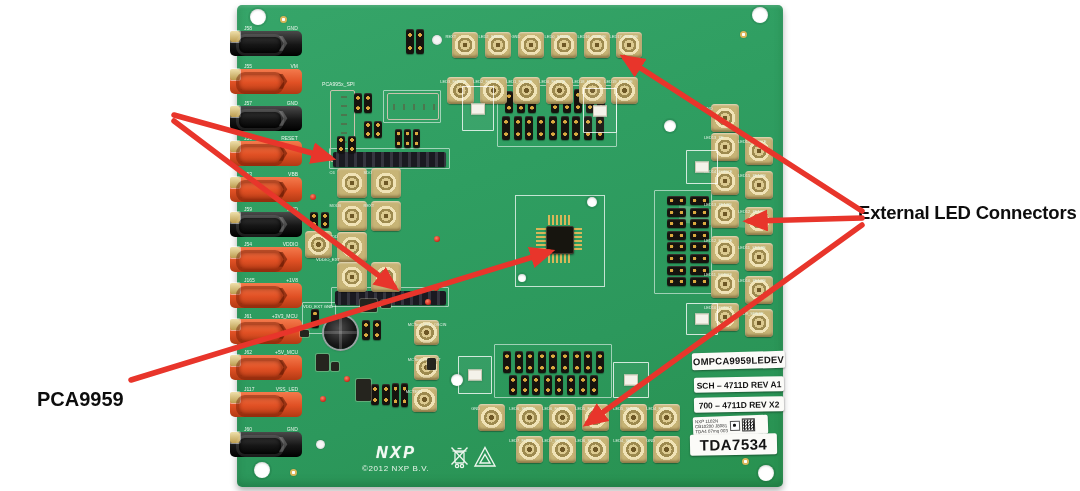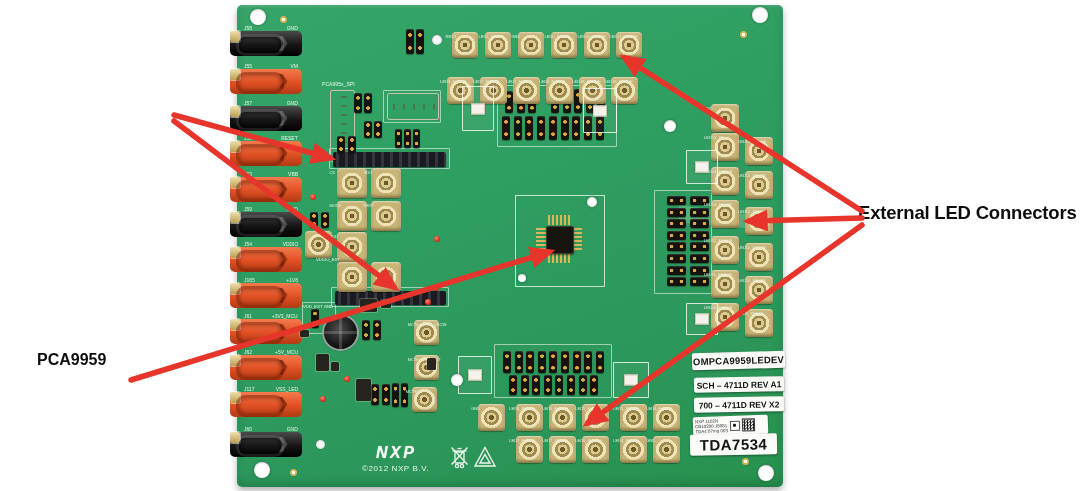--- a/index.html
+++ b/index.html
@@ -2,21 +2,21 @@
 <html><head>
 <meta charset="utf-8">
 <style>
   html,body{margin:0;padding:0;background:#fff;}
   .stage{position:relative;width:1080px;height:491px;background:#fff;overflow:hidden;
          font-family:"Liberation Sans",sans-serif;}
   
   .callout{position:absolute;font-weight:700;color:#0d0d0d;white-space:nowrap;
            font-family:"Liberation Sans",sans-serif;}
   .callout.arduino{left:2px;top:103px;font-size:19px;}
-  .callout.pca{left:37px;top:351px;font-size:16px;}
+  .callout.pca{left:37px;top:388px;font-size:20px;}
   .callout.ext{left:858px;top:202px;font-size:18.5px;letter-spacing:-.2px;}
   
   svg.arrows{position:absolute;left:0;top:0;width:1080px;height:491px;z-index:30;pointer-events:none;}
   .aline{stroke-width:5.5;stroke-linecap:round;}
   
   .board{position:absolute;left:237px;top:5px;width:546px;height:482px;border-radius:5px;z-index:1;
     background:linear-gradient(160deg,#36a569 0%,#2f9e61 38%,#2c985c 68%,#28914f 100%);
     box-shadow:0 4px 7px rgba(0,0,0,.30), inset 0 -4px 8px rgba(0,45,18,.22), inset 0 2px 3px rgba(255,255,255,.14);}
   .sweep{position:absolute;left:442px;top:192px;width:78px;height:44px;z-index:2;
     background:rgba(175,225,188,.30);clip-path:polygon(0 18%,100% 42%,100% 72%,0 58%);}

